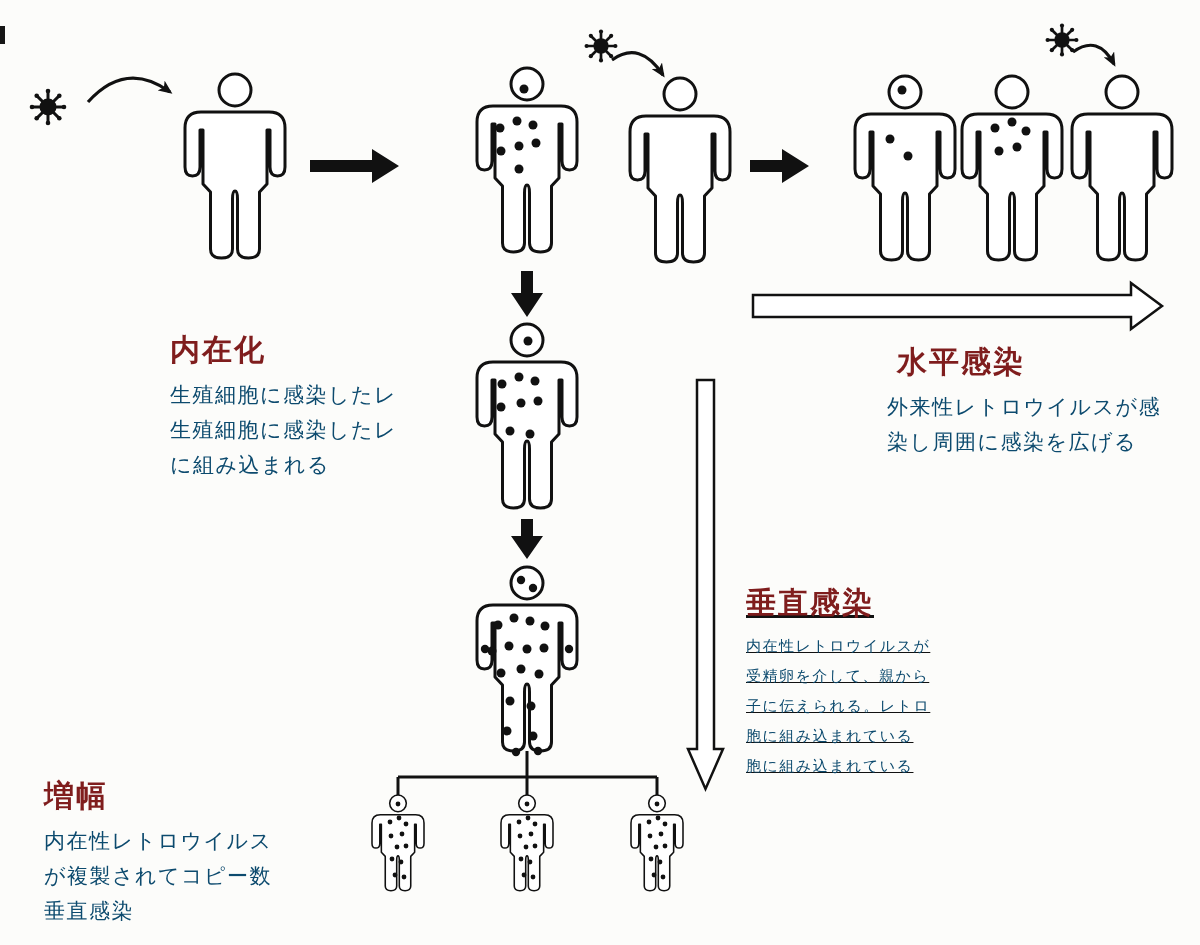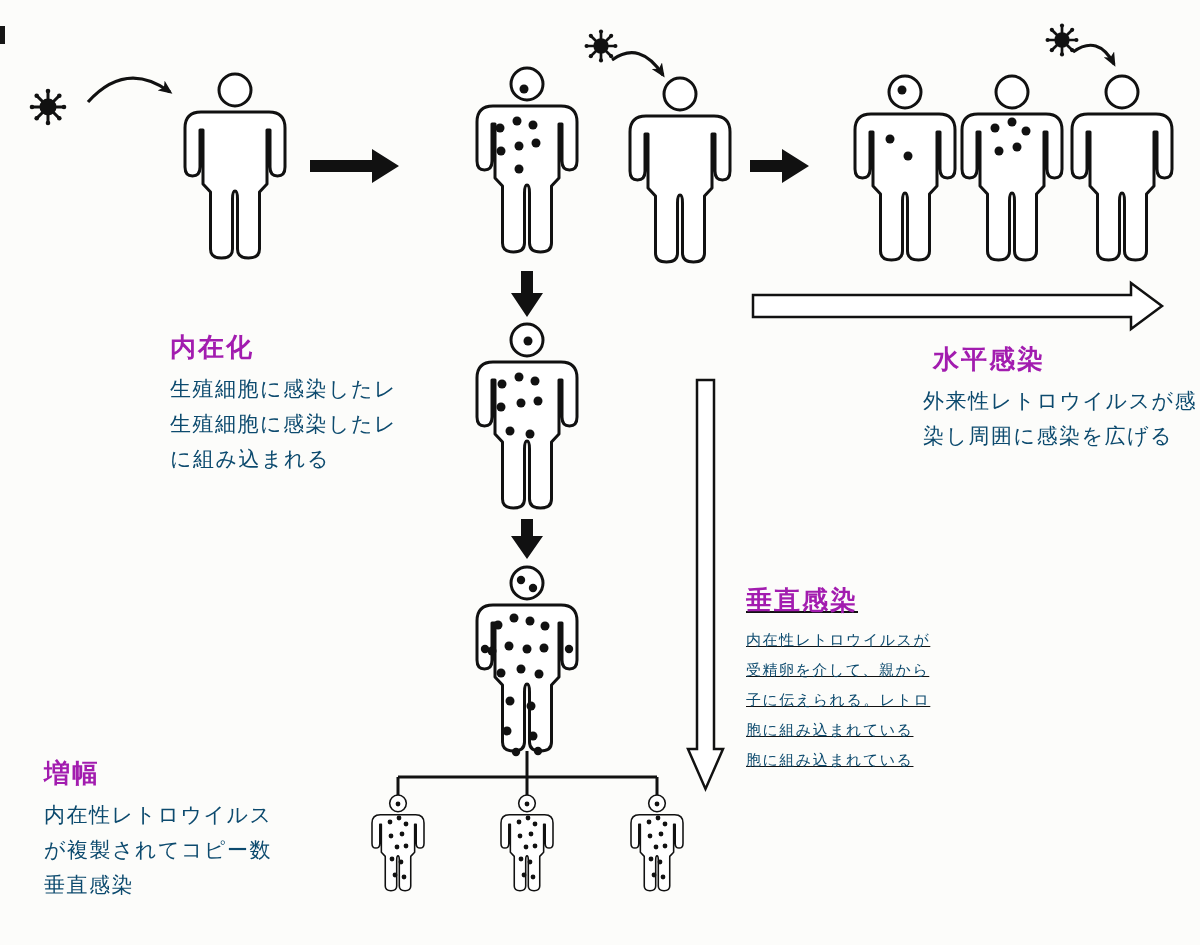--- a/index.html
+++ b/index.html
@@ -6,21 +6,21 @@
   .stage {
     position:relative; width:1200px; height:945px;
     background:#fcfcfa; color:#111;
     font-family:"Liberation Serif", serif;
     overflow:hidden; margin:0 auto;
   }
   svg.diagram { position:absolute; left:0; top:0; }
   .label-block { position:absolute; }
   .heading {
     font-family:"Liberation Sans", sans-serif;
-    font-weight:700; font-size:26px; letter-spacing:2px; color:#a21caf;
+    font-weight:700; font-size:30px; letter-spacing:2px; color:#7f1d1d;
     white-space:nowrap;
   }
   .lines { margin-top:7px; }
   .line {
     font-family:"Liberation Serif", serif;
     font-size:21px; letter-spacing:1.5px; line-height:35px;
     white-space:nowrap; color:#0c4a6e;
   }
   .lines-tight .line { line-height:30px; font-size:15px; }
 </style>
@@ -212,40 +212,40 @@
 
   <div class="label-block" style="left:170px; top:330px;">
     <div class="heading">内在化</div>
     <div class="lines">
       <div class="line">生殖細胞に感染したレ</div>
       <div class="line">生殖細胞に感染したレ</div>
       <div class="line">に組み込まれる</div>
     </div>
   </div>
 
-  <div class="label-block" style="left:923px; top:342px;">
+  <div class="label-block" style="left:887px; top:342px;">
     <div class="heading" style="margin-left:10px;">水平感染</div>
     <div class="lines">
       <div class="line">外来性レトロウイルスが感</div>
       <div class="line">染し周囲に感染を広げる</div>
     </div>
   </div>
 
   <div class="label-block" style="left:746px; top:583px;text-decoration:underline;">
     <div class="heading">垂直感染</div>
     <div class="lines lines-tight">
       <div class="line">内在性レトロウイルスが</div>
       <div class="line">受精卵を介して、親から</div>
       <div class="line">子に伝えられる。レトロ</div>
       <div class="line">胞に組み込まれている</div>
       <div class="line">胞に組み込まれている</div>
     </div>
   </div>
 
-  <div class="label-block" style="left:44px; top:756px;">
+  <div class="label-block" style="left:44px; top:776px;">
     <div class="heading">増幅</div>
     <div class="lines">
       <div class="line">内在性レトロウイルス</div>
       <div class="line">が複製されてコピー数</div>
       <div class="line">垂直感染</div>
     </div>
   </div>
 
 </div>
 

